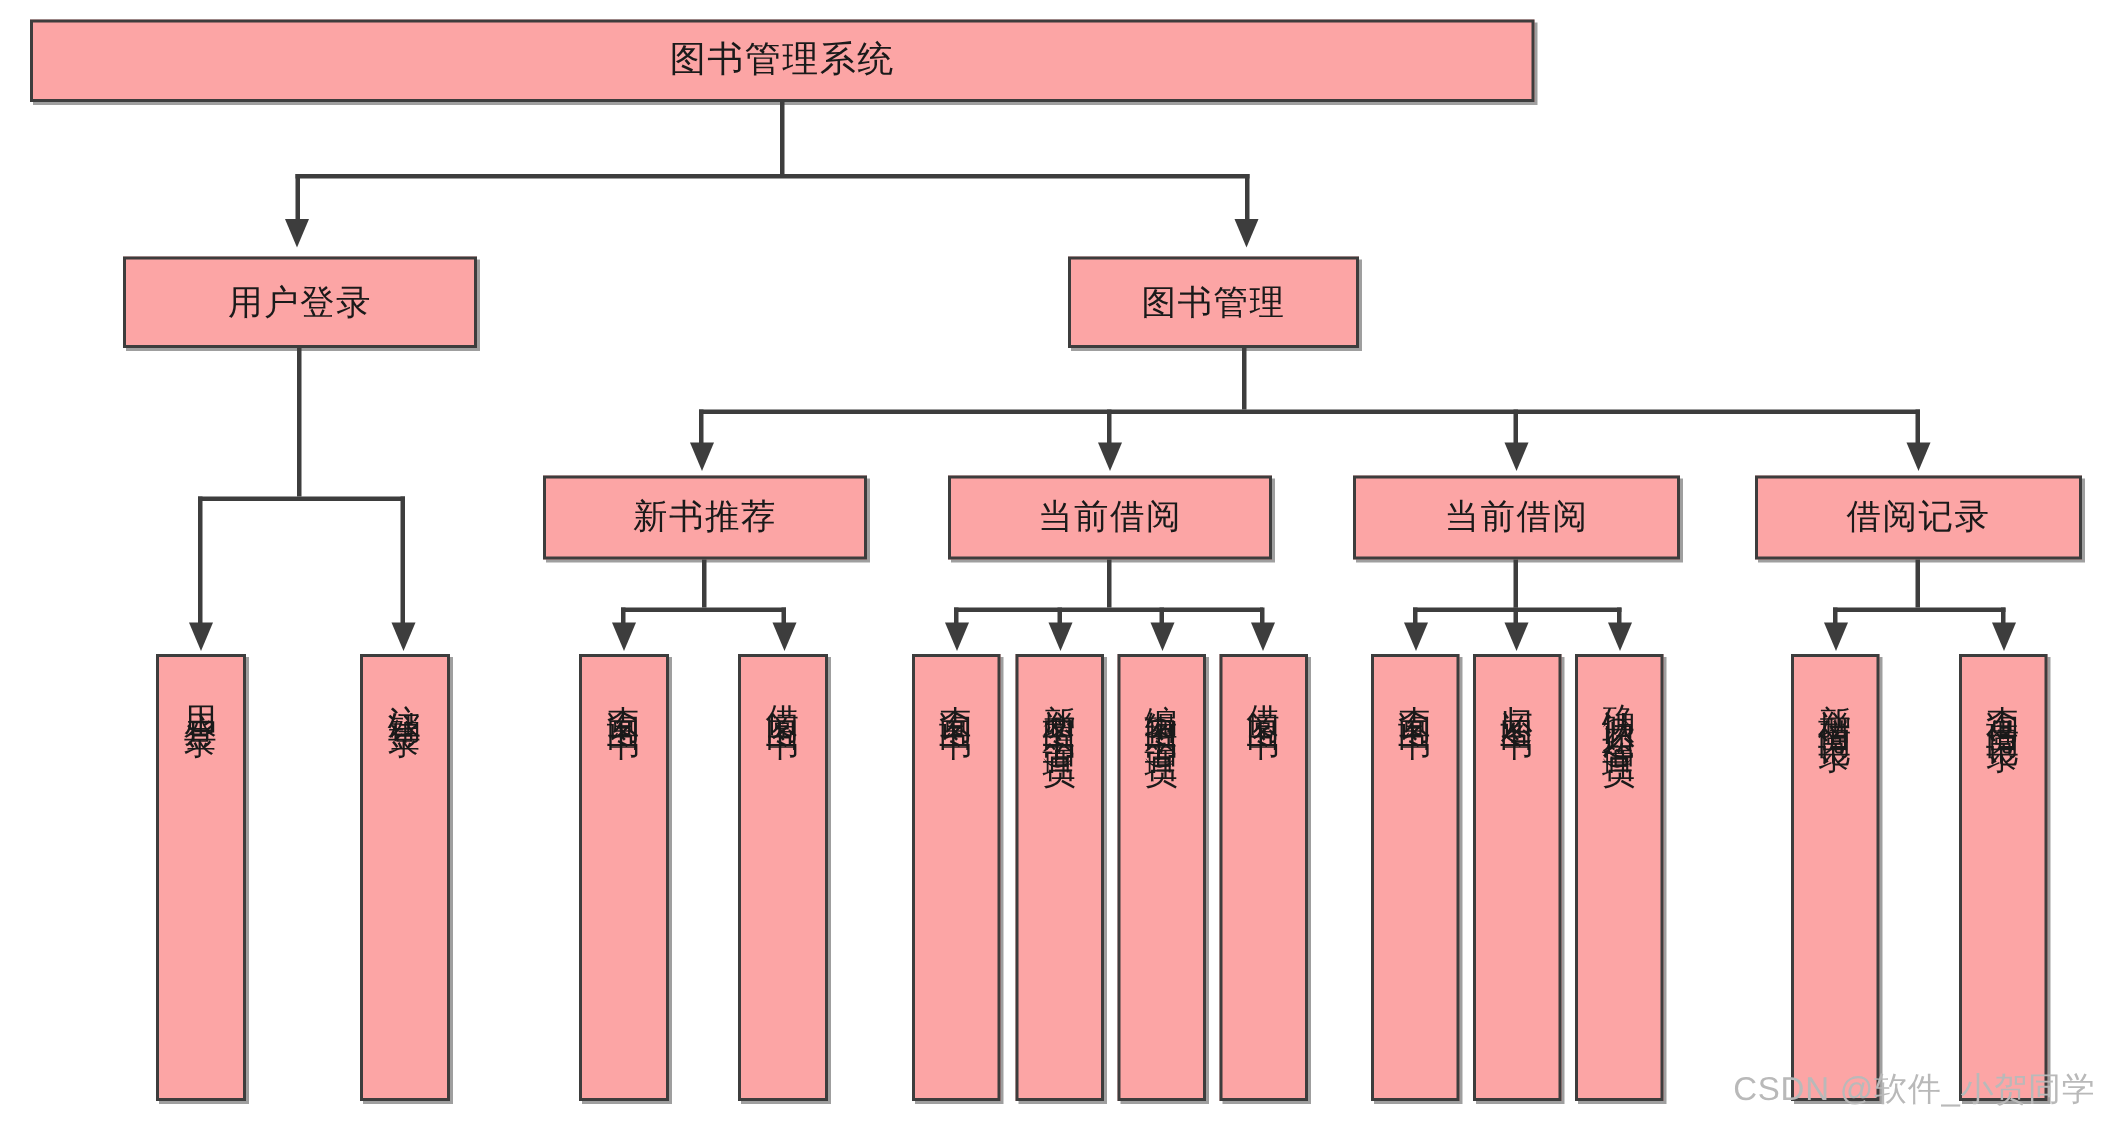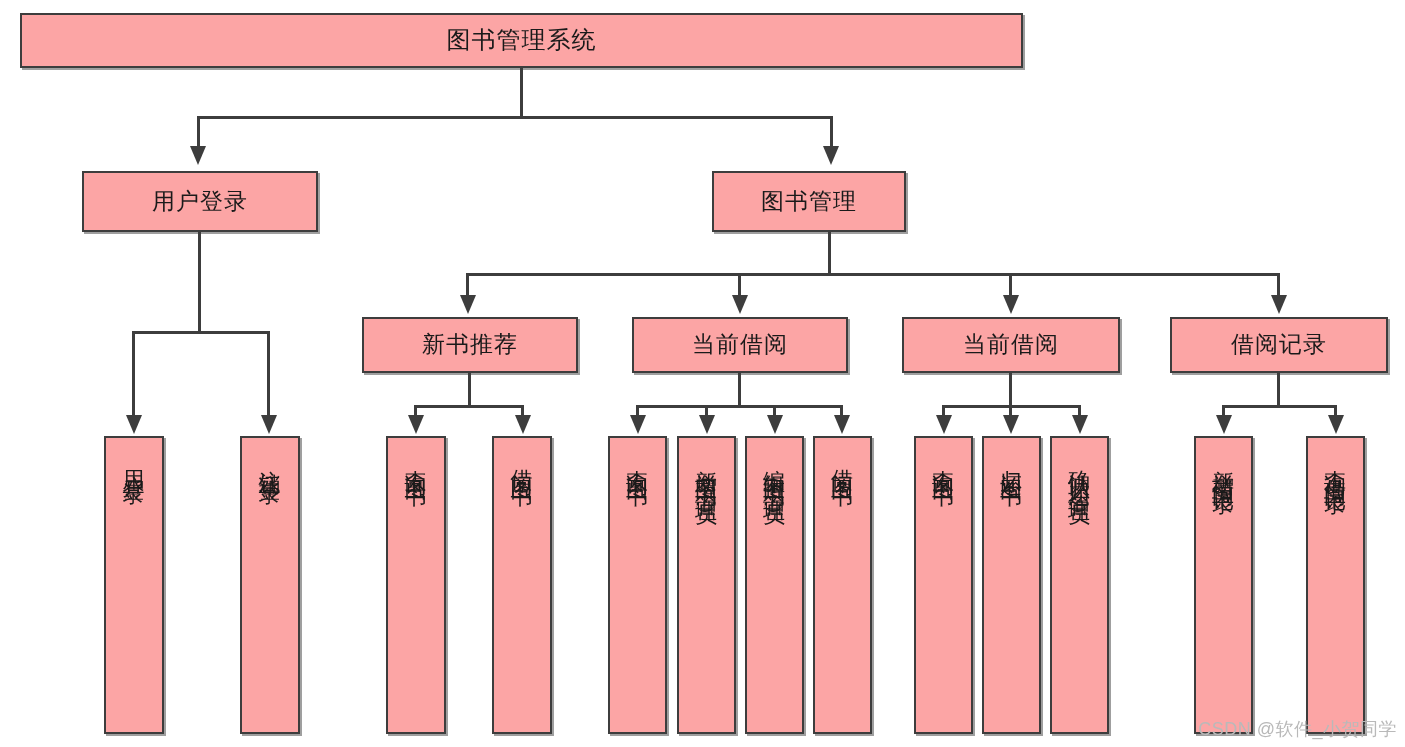--- a/index.html
+++ b/index.html
@@ -61,21 +61,21 @@
   .arrow{
     position:absolute;
     width:0;height:0;
     border-left:8px solid transparent;
     border-right:8px solid transparent;
     border-top:19px solid #3d3d3d;
   }
   #watermark{
     position:absolute;
     right:8px;bottom:6px;
-    font-size:18px;
+    font-size:22px;
     color:#b9b9b9;
     letter-spacing:0.5px;
     white-space:nowrap;
     user-select:none;
   }
 </style>
 </head>
 <body>
 
 <div id="diagram">

